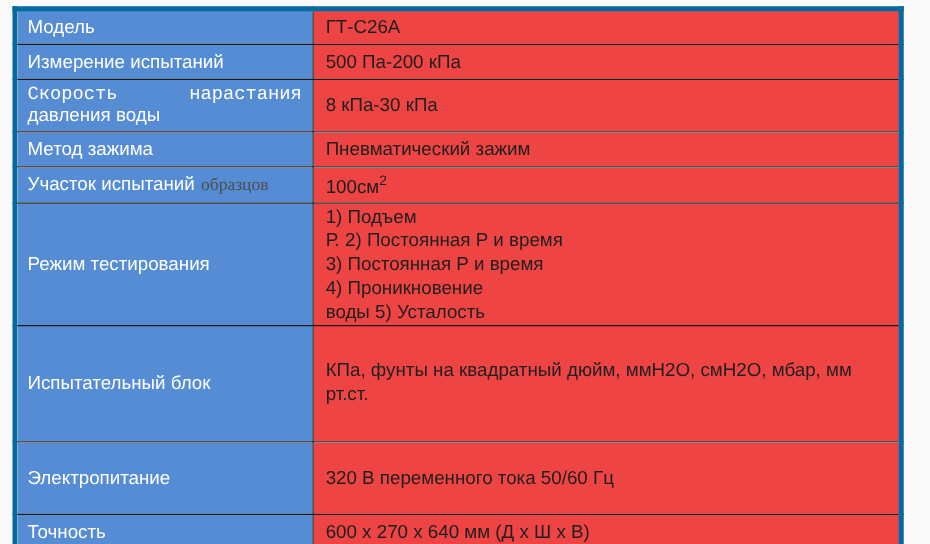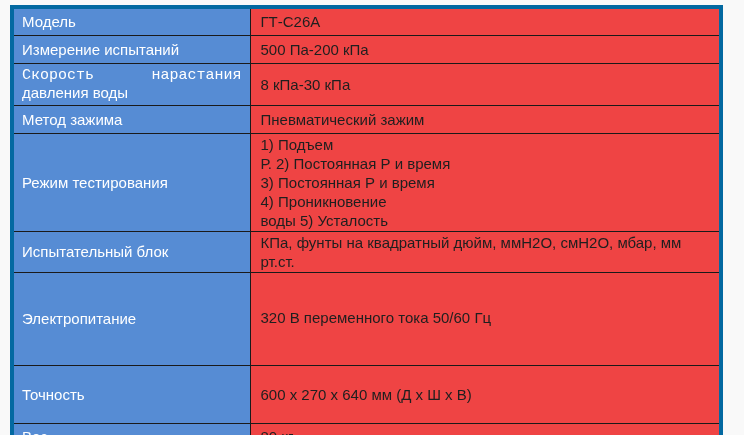--- a/index.html
+++ b/index.html
@@ -90,20 +90,24 @@
           </div>
           <div>давления воды</div>
         </td>
         <td class="value-cell"><span>8 кПа-30 кПа</span></td>
       </tr>
       <tr>
         <td class="label-cell"><span>Метод зажима</span></td>
         <td class="value-cell"><span>Пневматический зажим</span></td>
       </tr>
       <tr>
+        <td class="label-cell"><span>Участок испытаний</span><span class="label-suffix">образцов</span></td>
+        <td class="value-cell"><span>100см</span><sup>2</sup></td>
+      </tr>
+      <tr>
         <td class="label-cell"><span>Режим тестирования</span></td>
         <td class="value-cell multiline">1) Подъем
 Р. 2) Постоянная Р и время
 3) Постоянная Р и время
 4) Проникновение
 воды 5) Усталость</td>
       </tr>
       <tr>
         <td class="label-cell"><span>Испытательный блок</span></td>
         <td class="value-cell"><span>КПа, фунты на квадратный дюйм, ммН2О, смН2О, мбар, мм рт.ст.</span></td>

